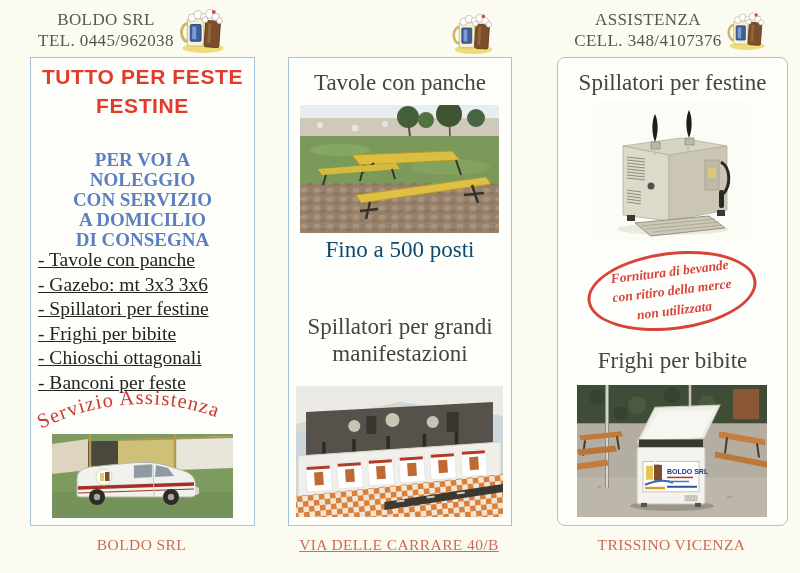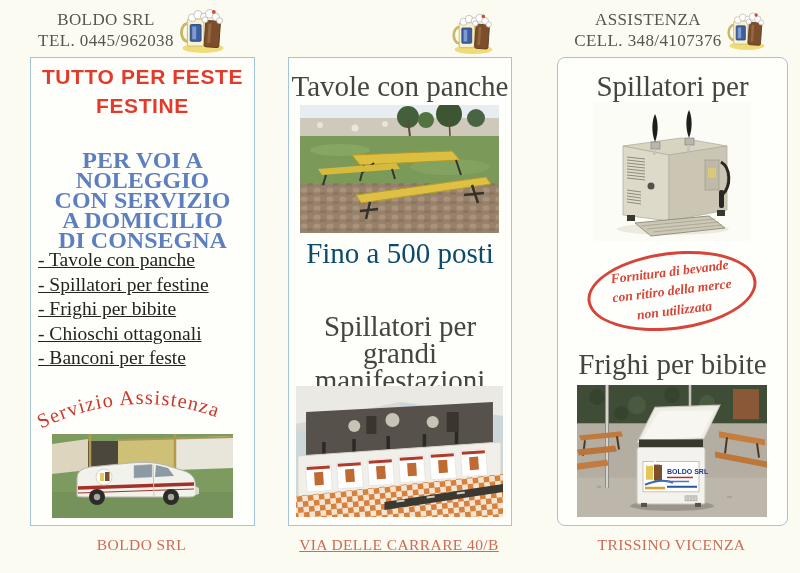--- a/index.html
+++ b/index.html
@@ -21,29 +21,29 @@
   .panel-mid{left:288px;width:222px;}
   .panel-right{left:557px;width:229px;border-radius:8px;}
   .panel *{position:absolute;}
 
   
   .l-headline{top:4px;left:0;width:100%;text-align:center;
               font-family:"Liberation Sans",sans-serif;font-weight:bold;
               color:#e23b2c;font-size:21px;line-height:29px;letter-spacing:.6px;}
   .l-headline div{position:static;}
   .l-subhead{top:92px;left:0;width:100%;text-align:center;font-weight:bold;
-             color:#5d7fc0;font-size:24px;line-height:20px;}
+             color:#5d7fc0;font-size:19px;line-height:20px;}
   .l-subhead div{position:static;}
   .l-list{top:190px;left:7px;width:212px;color:#232320;font-size:19.5px;line-height:24.5px;text-decoration:underline;}
   .l-list div{position:static;white-space:nowrap;}
   .l-arc{top:333px;left:0;width:223px;height:42px;}
   .l-photo{top:376px;left:21px;width:181px;height:84px;}
 
   
-  .m-head1,.m-caption,.m-head2,.r-head1,.r-head2{left:0;width:100%;text-align:center;color:#45443e;font-size:29px;}
+  .m-head1,.m-caption,.m-head2,.r-head1,.r-head2{left:0;width:100%;text-align:center;color:#45443e;font-size:23px;}
   .m-head1{top:12px;}
   .m-photo1{top:47px;left:11px;width:199px;height:128px;}
   .m-caption{top:179px;color:#0c4a6e;}
   .m-head2{top:255px;left:10px;width:202px;line-height:27px;}
   .m-photo2{top:328px;left:7px;width:207px;height:131px;}
 
   
   .r-head1{top:12px;}
   .r-photo1{top:44px;left:35px;width:158px;height:139px;}
   .r-stamp{top:194px;left:29px;width:164px;height:72px;border:3px solid #d6453a;border-radius:50%;
@@ -112,20 +112,21 @@
     </div>
     <div class="l-subhead">
       <div>PER VOI A</div>
       <div>NOLEGGIO</div>
       <div>CON SERVIZIO</div>
       <div>A DOMICILIO</div>
       <div>DI CONSEGNA</div>
     </div>
     <div class="l-list">
       <div>- Tavole con panche</div>
+      <div>- Gazebo: mt 3x3 3x6</div>
       <div>- Spillatori per festine</div>
       <div>- Frighi per bibite</div>
       <div>- Chioschi ottagonali</div>
       <div>- Banconi per feste</div>
     </div>
     <svg class="l-arc" viewBox="0 0 224 42">
       <defs>
           <path id="arcp" d="M 10 38 Q 112 -12 214 38" fill="none"></path>
         </defs>
       <text font-size="20.5" fill="#cc392e" letter-spacing="1.2" font-family="Liberation Serif, serif">

